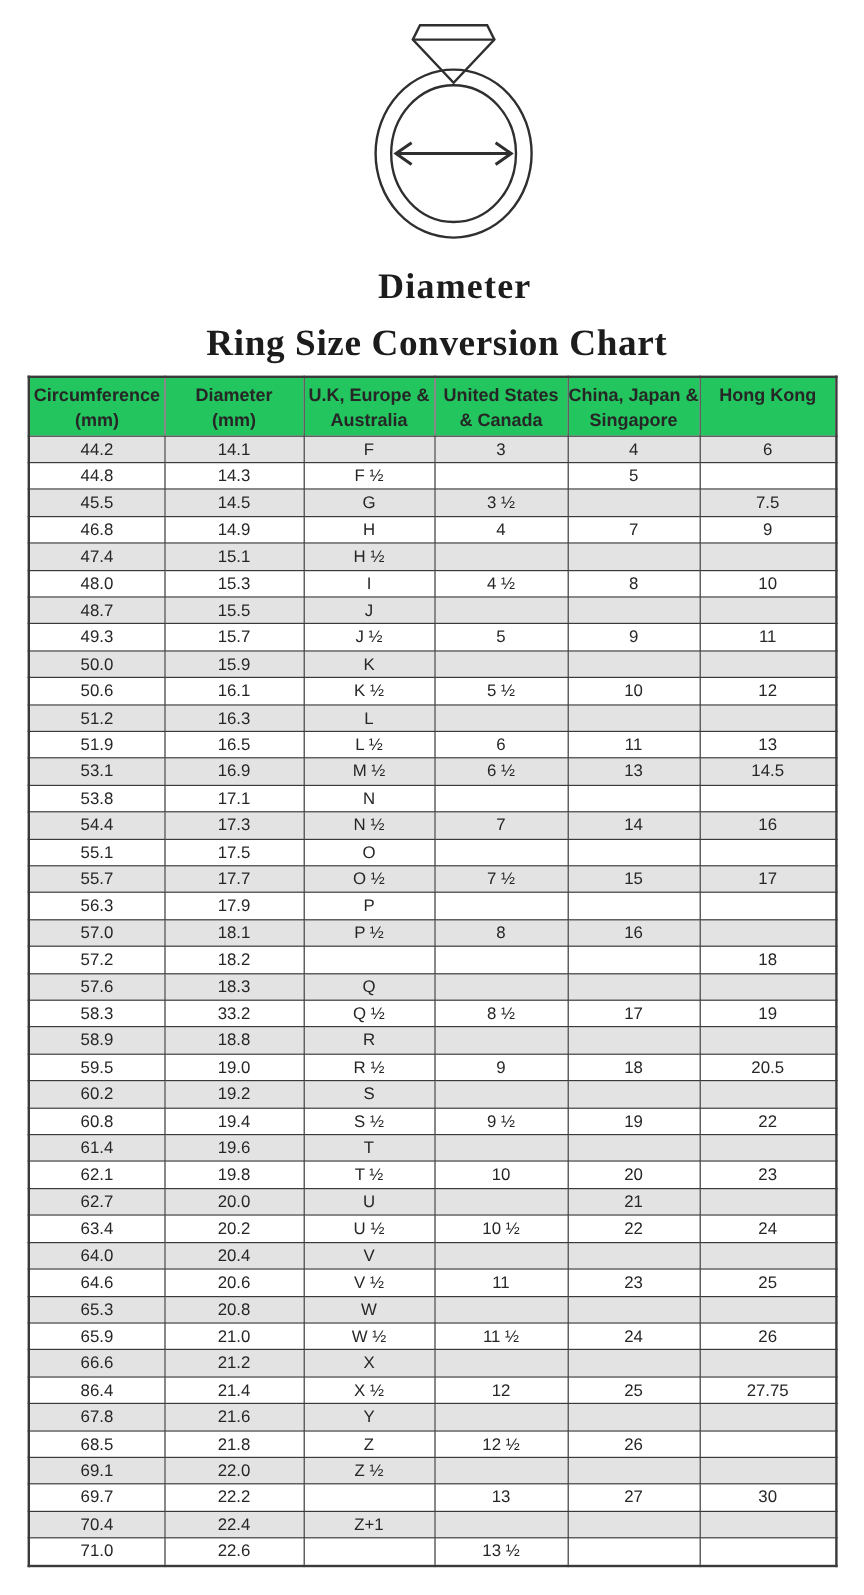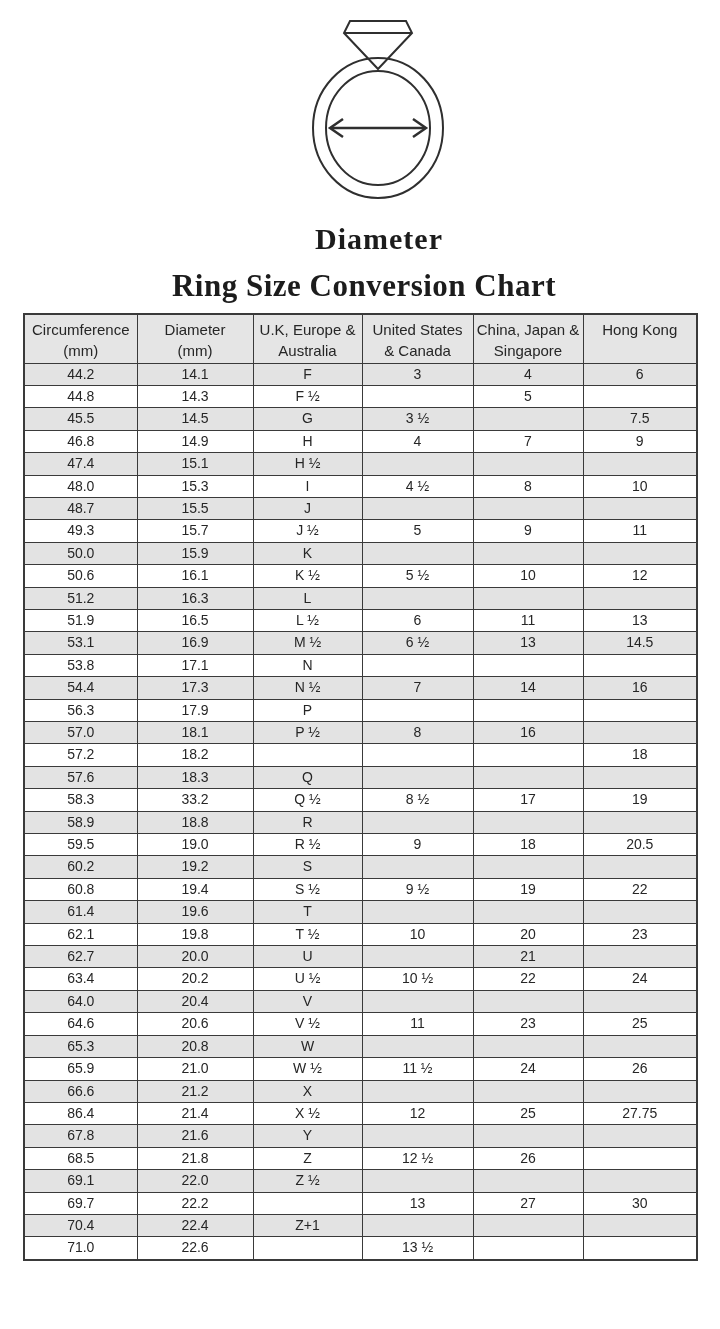--- a/index.html
+++ b/index.html
@@ -54,27 +54,27 @@
   table.conversion th,
   table.conversion td {
     border: 1px solid #3a3a3a;
     text-align: center;
     font-size: 14px;
     color: #262626;
     overflow: hidden;
     white-space: nowrap;
   }
   table.conversion thead th {
-    font-weight: normal;
+    font-weight: bold;
     font-size: 15px;
     height: 49px;
     vertical-align: top;
     padding-top: 4px;
     line-height: 21px;
-    background: #e5e5e5;
+    background: #22c55e;
   }
   table.conversion tbody td {
     height: 21.4px;
     line-height: 21.4px;
     padding: 0 2px;
     background: #ffffff;
   }
   table.conversion tbody tr:nth-child(odd) td { background: #e3e3e3; }
   .col-1 { width: 113px; }
   .col-2 { width: 116px; }
@@ -255,20 +255,36 @@
       </tr>
       <tr>
         <td>54.4</td>
         <td>17.3</td>
         <td>N ½</td>
         <td>7</td>
         <td>14</td>
         <td>16</td>
       </tr>
       <tr>
+        <td>55.1</td>
+        <td>17.5</td>
+        <td>O</td>
+        <td></td>
+        <td></td>
+        <td></td>
+      </tr>
+      <tr>
+        <td>55.7</td>
+        <td>17.7</td>
+        <td>O ½</td>
+        <td>7 ½</td>
+        <td>15</td>
+        <td>17</td>
+      </tr>
+      <tr>
         <td>56.3</td>
         <td>17.9</td>
         <td>P</td>
         <td></td>
         <td></td>
         <td></td>
       </tr>
       <tr>
         <td>57.0</td>
         <td>18.1</td>

